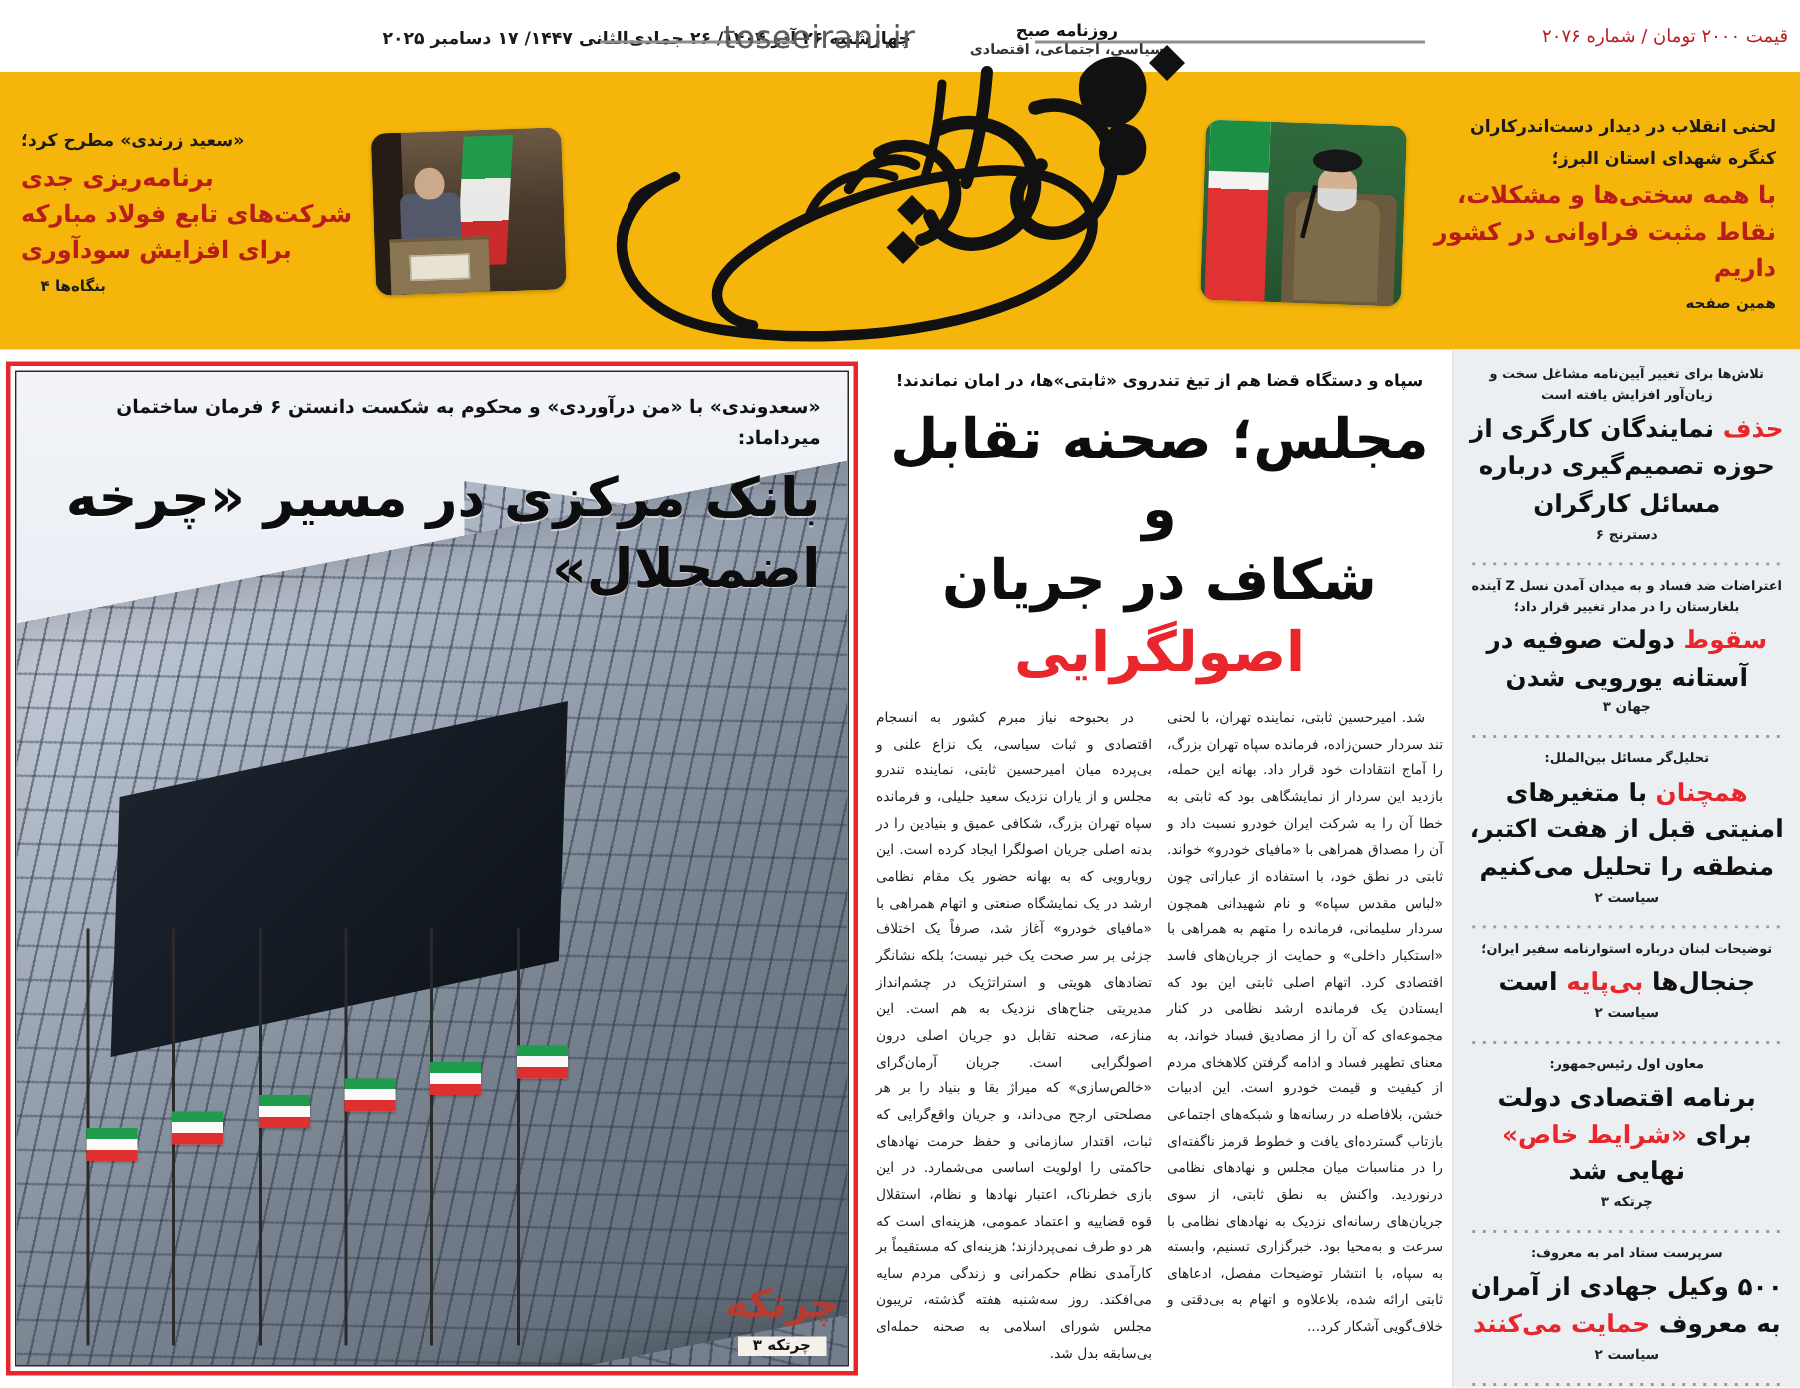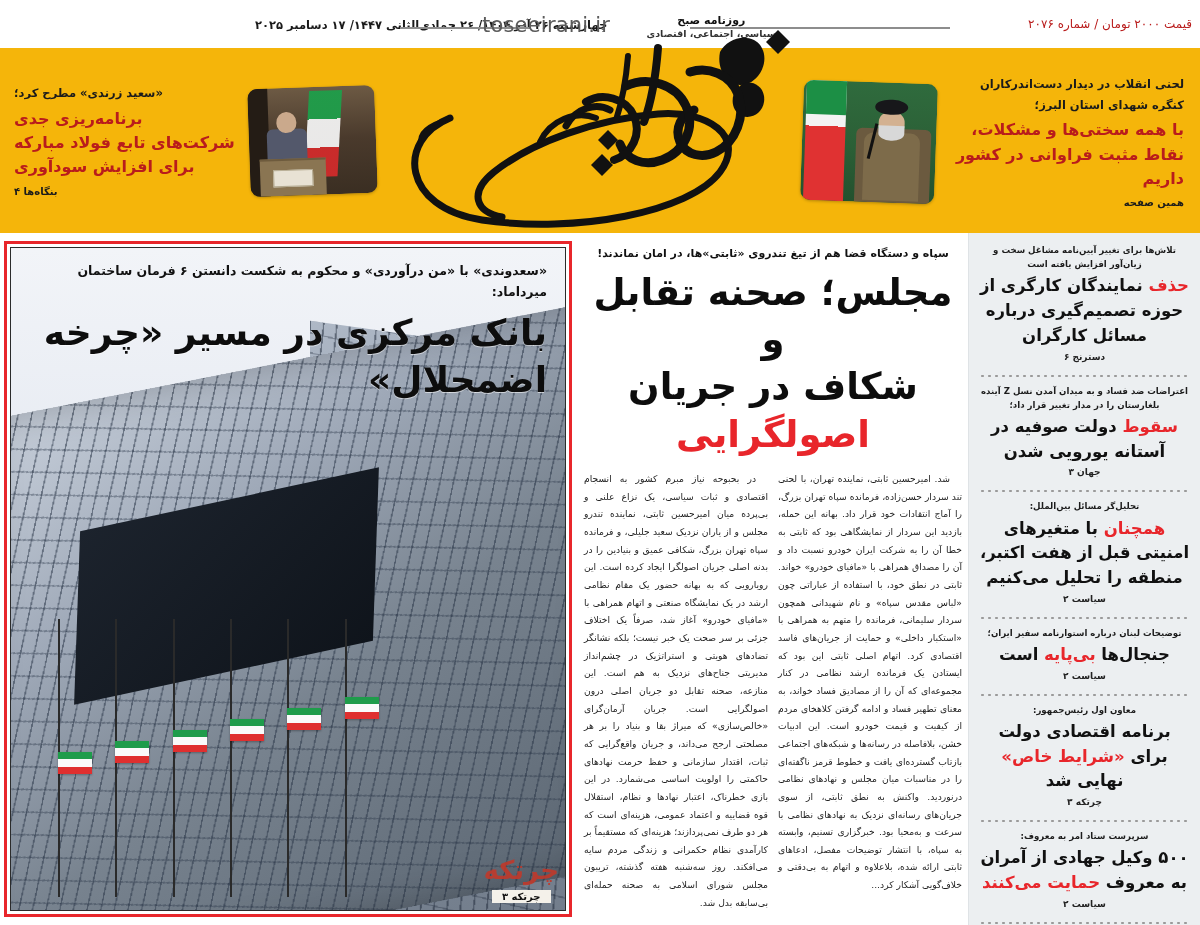--- a/index.html
+++ b/index.html
@@ -72,21 +72,21 @@
   .promo-left .ptext { flex: 1; text-align: left; direction: rtl; padding-left:6px; }
   .promo-right {
     position: absolute; top: 18px; right: 8px; width: 390px; height: 152px;
     display: flex; flex-direction: row-reverse; align-items: center; gap: 12px;
     direction: rtl;
   }
   .promo-right .ptext { flex: 1; text-align: right; direction: rtl; padding-right:8px; }
 
   .kicker { font-size: 11.5px; font-weight: 700; color: #1b1b1b; line-height: 1.5; margin-bottom: 4px; }
   .promo-hl { font-size: 16px; font-weight: 800; color: #b91c1c; line-height: 1.52; letter-spacing:-0.3px; }
-  .pagenote { font-size: 10px; font-weight: 700; color: #1b1b1b; margin-top: 6px; }
+  .pagenote { font-size: 10px; font-weight: 700; color: #1b1b1b; margin-top: 6px; margin-left: 13px; }
 
   .photo {
     border-radius: 10px; overflow: hidden; position: relative;
     box-shadow: 0 1px 3px rgba(0,0,0,.25);
     flex: 0 0 auto;
   }
   .photo-left { width: 127px; height: 108px; transform: rotate(-2deg); }
   .photo-right { width: 134px; height: 120px; transform: rotate(2deg); }
 
   

